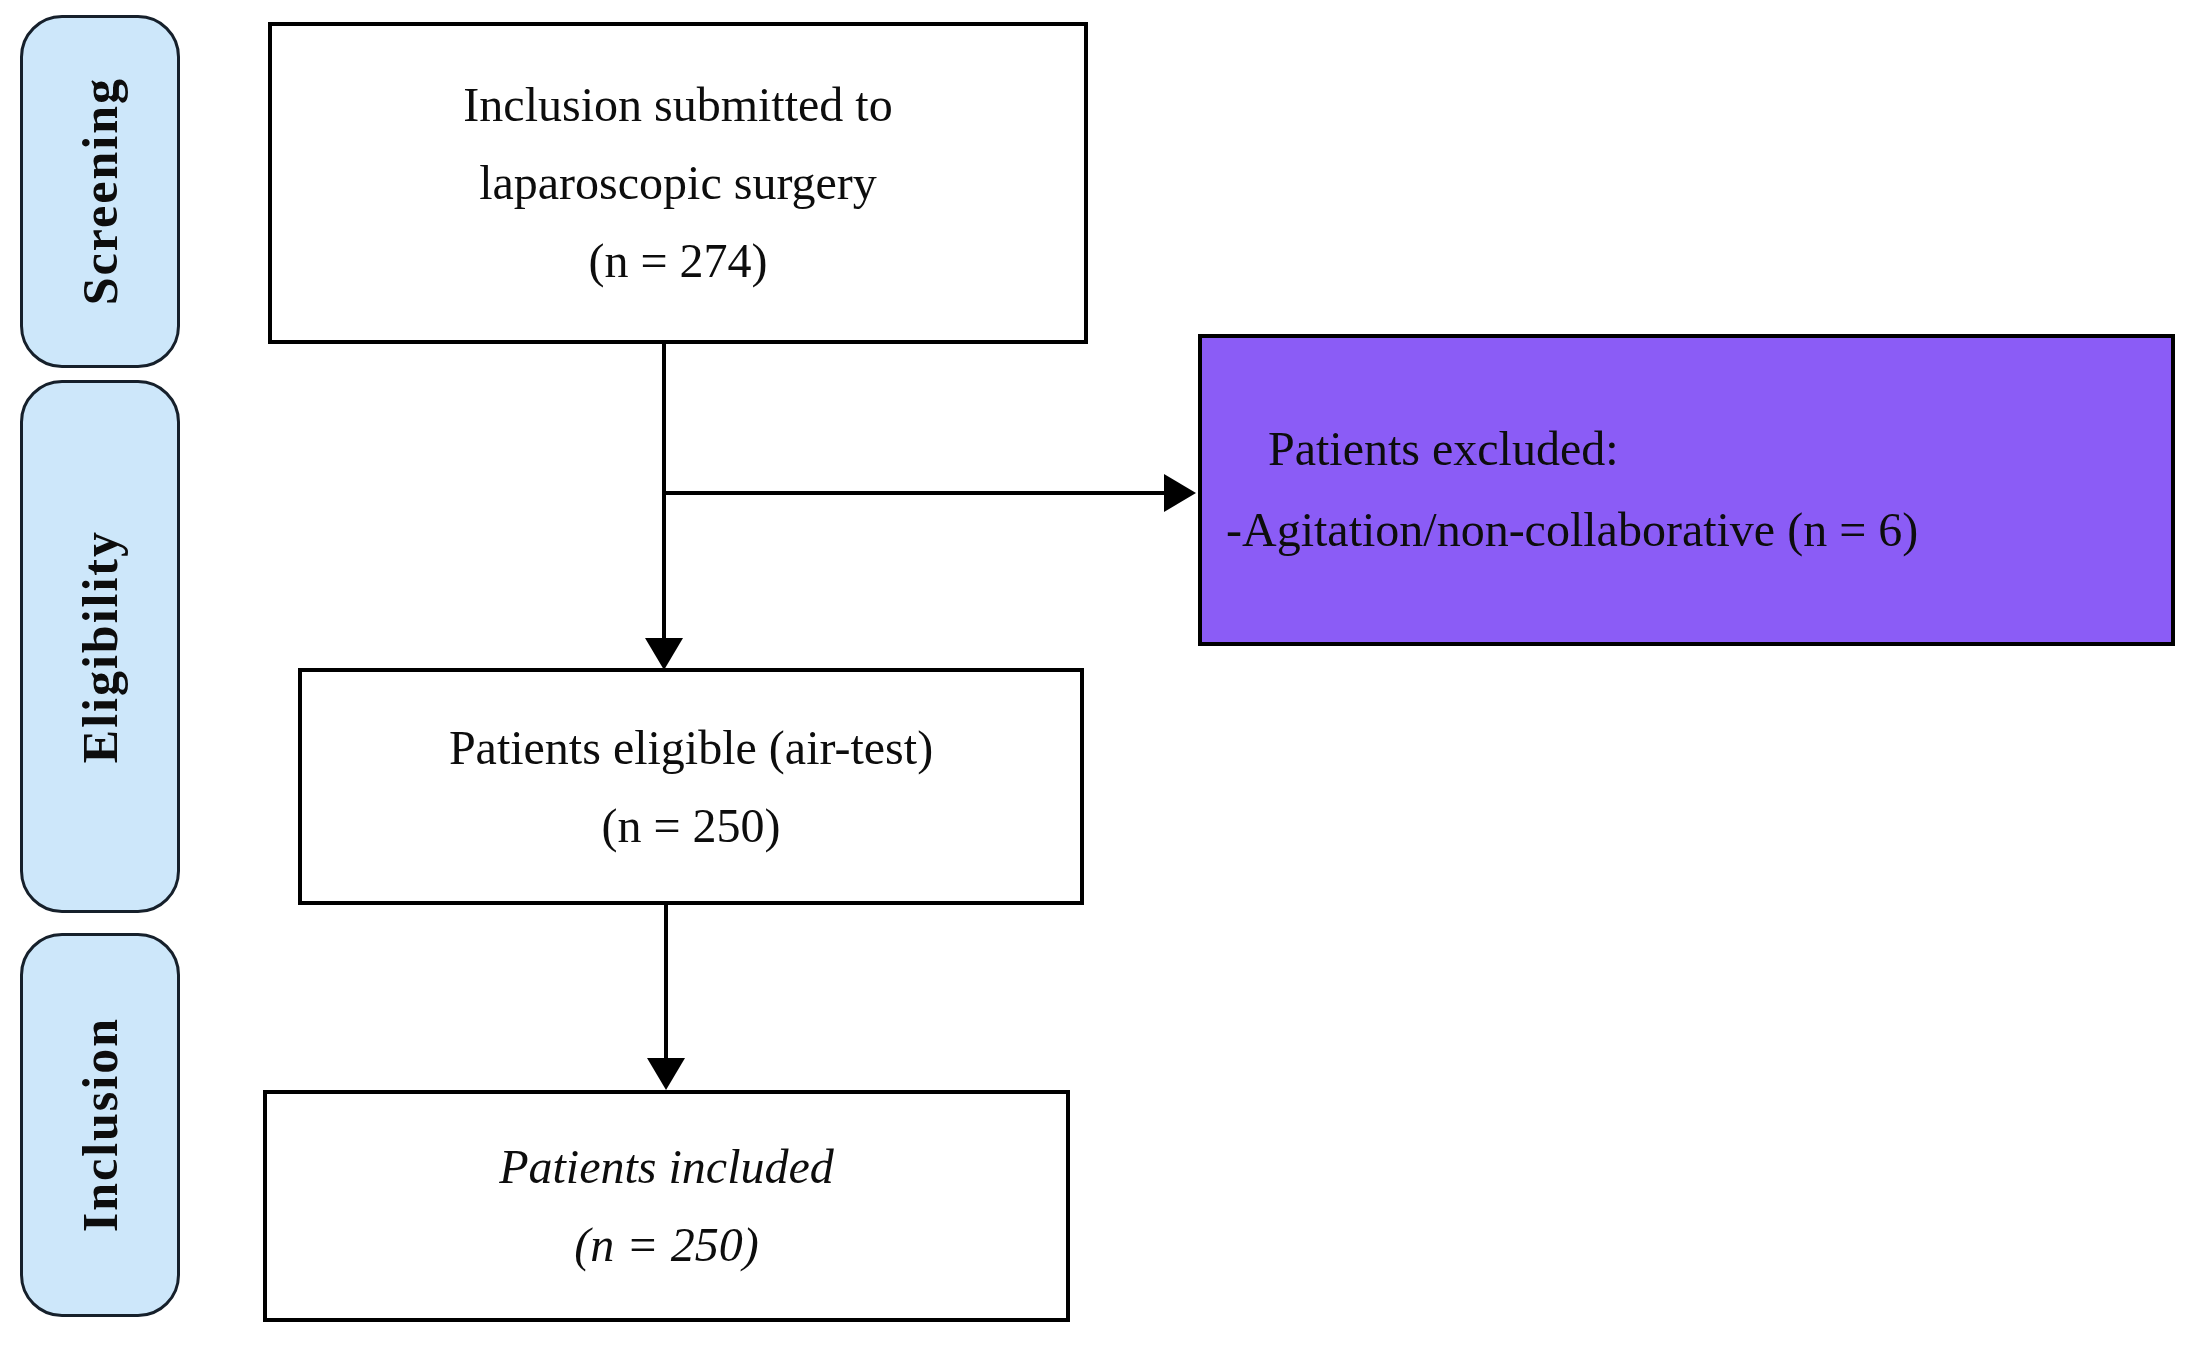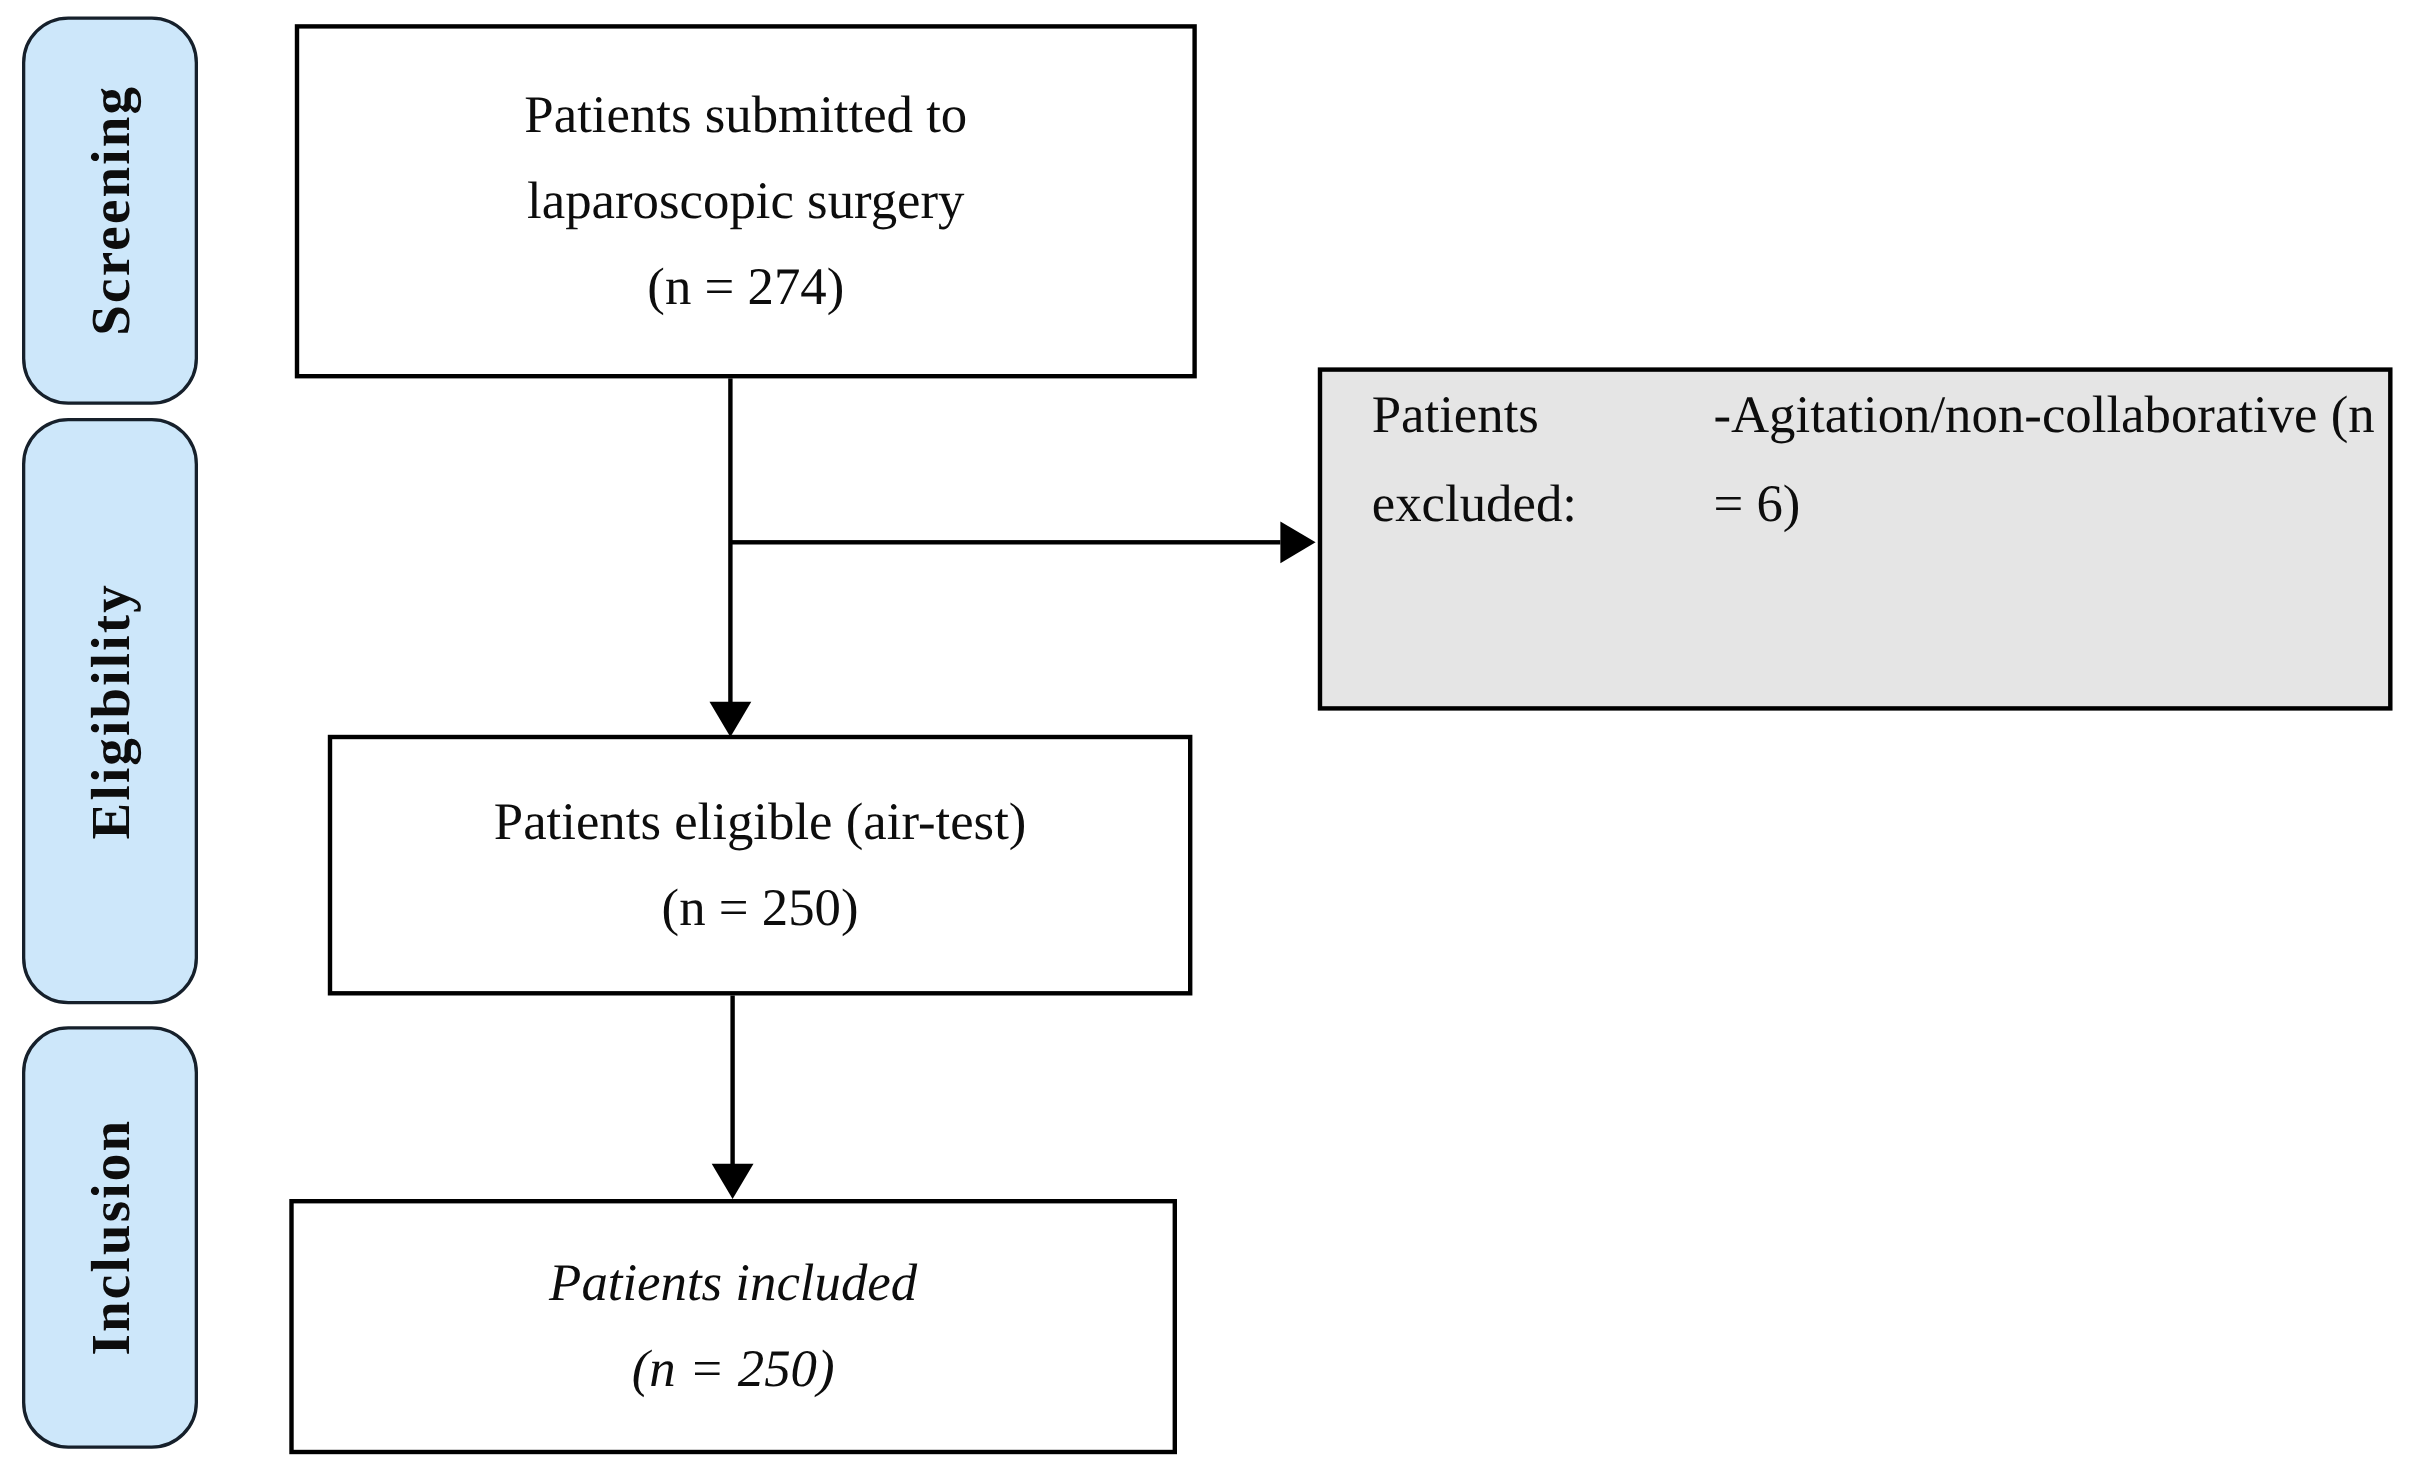--- a/index.html
+++ b/index.html
@@ -56,30 +56,30 @@
     font-size: 48px;
     line-height: 1.62;
   }
   .box-submitted { left: 268px;  top: 22px;   width: 820px; height: 322px; }
   .box-eligible  { left: 282px;  top: 668px;  width: 786px; height: 237px; margin-left: 16px; }
   .box-included  { left: 263px;  top: 1090px; width: 807px; height: 232px; font-style: italic; }
 
   .box-excluded {
     position: absolute;
     left: 1198px; top: 334px; width: 977px; height: 312px;
-    background: #e5e5e5;
+    background: #8b5cf6;
     border: 4px solid var(--box-border, #000000);
     box-sizing: border-box;
     display: flex;
-    flex-direction: row;
+    flex-direction: column;
     justify-content: center;
     text-align: left;
     font-size: 48px;
     line-height: 1.68;
-    padding-left: 3px;
+    padding-left: 24px;
   }
   .box-excluded .excl-title { padding-left: 42px; }
 
   
   .line {
     position: absolute;
     background: var(--arrow, #000000);
   }
   .line-v1 { left: 662px; top: 344px; width: 4px;  height: 296px; }
   .line-h  { left: 664px; top: 491px; width: 500px; height: 4px;  }
@@ -113,21 +113,21 @@
     <span class="v-label">Screening</span>
   </div>
   <div class="stage-tab tab-eligibility">
     <span class="v-label">Eligibility</span>
   </div>
   <div class="stage-tab tab-inclusion">
     <span class="v-label">Inclusion</span>
   </div>
 
   <div class="flow-box box-submitted">
-    <div>Patients submitted to</div>
+    <div>Inclusion submitted to</div>
     <div>laparoscopic surgery</div>
     <div>(n = 274)</div>
   </div>
 
   <div class="flow-box box-eligible">
     <div>Patients eligible (air-test)</div>
     <div>(n = 250)</div>
   </div>
 
   <div class="flow-box box-included">

